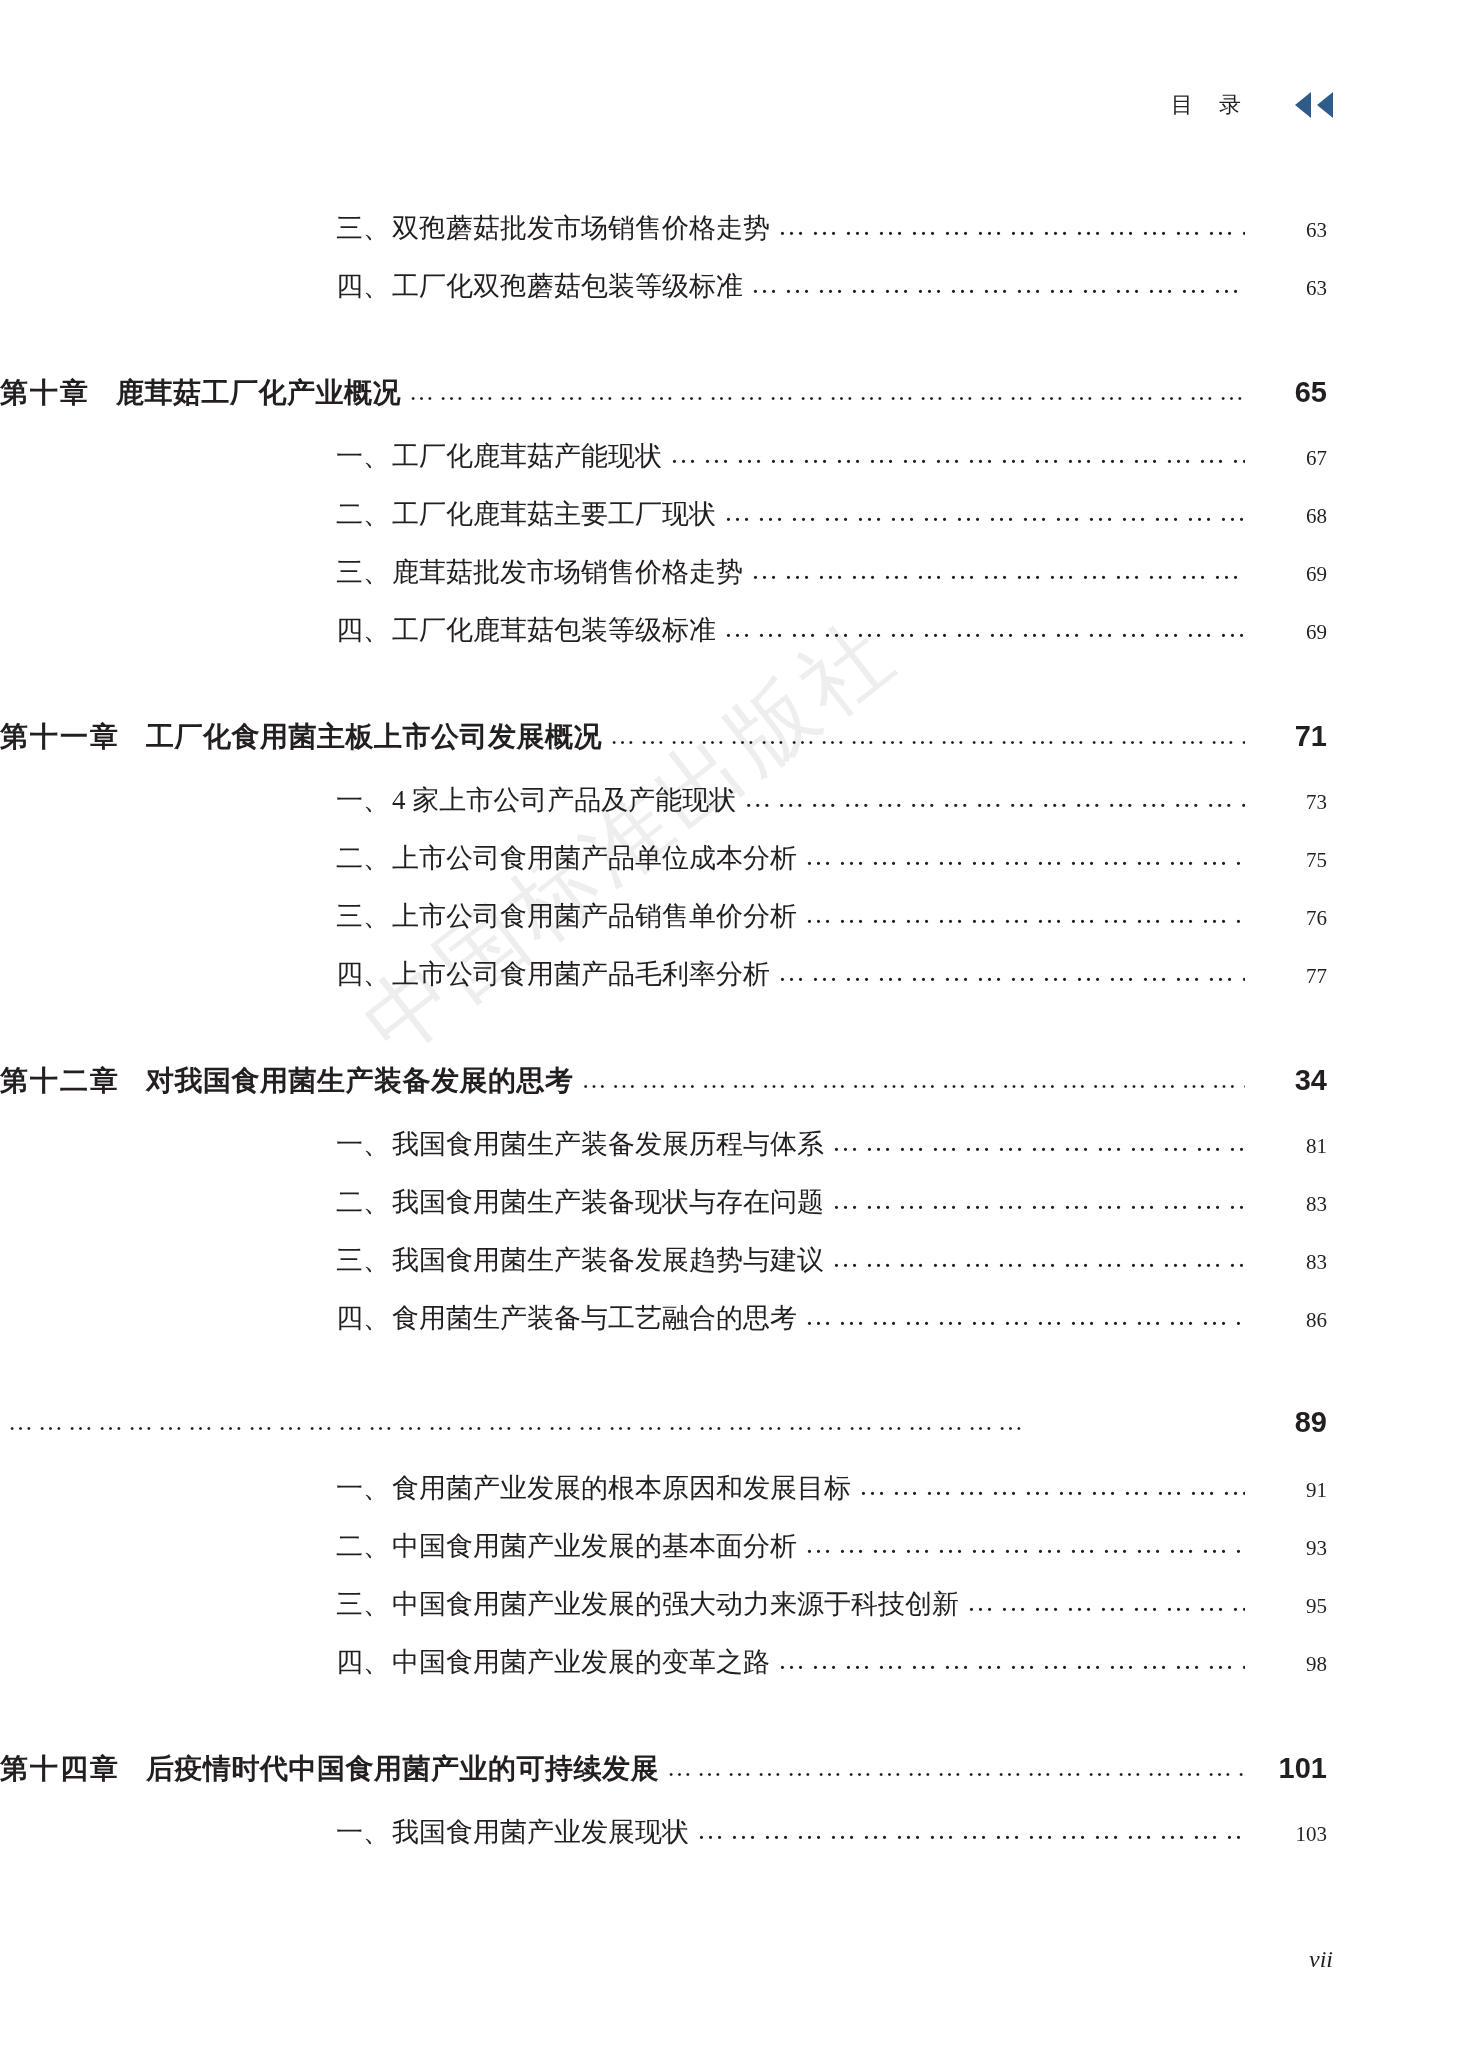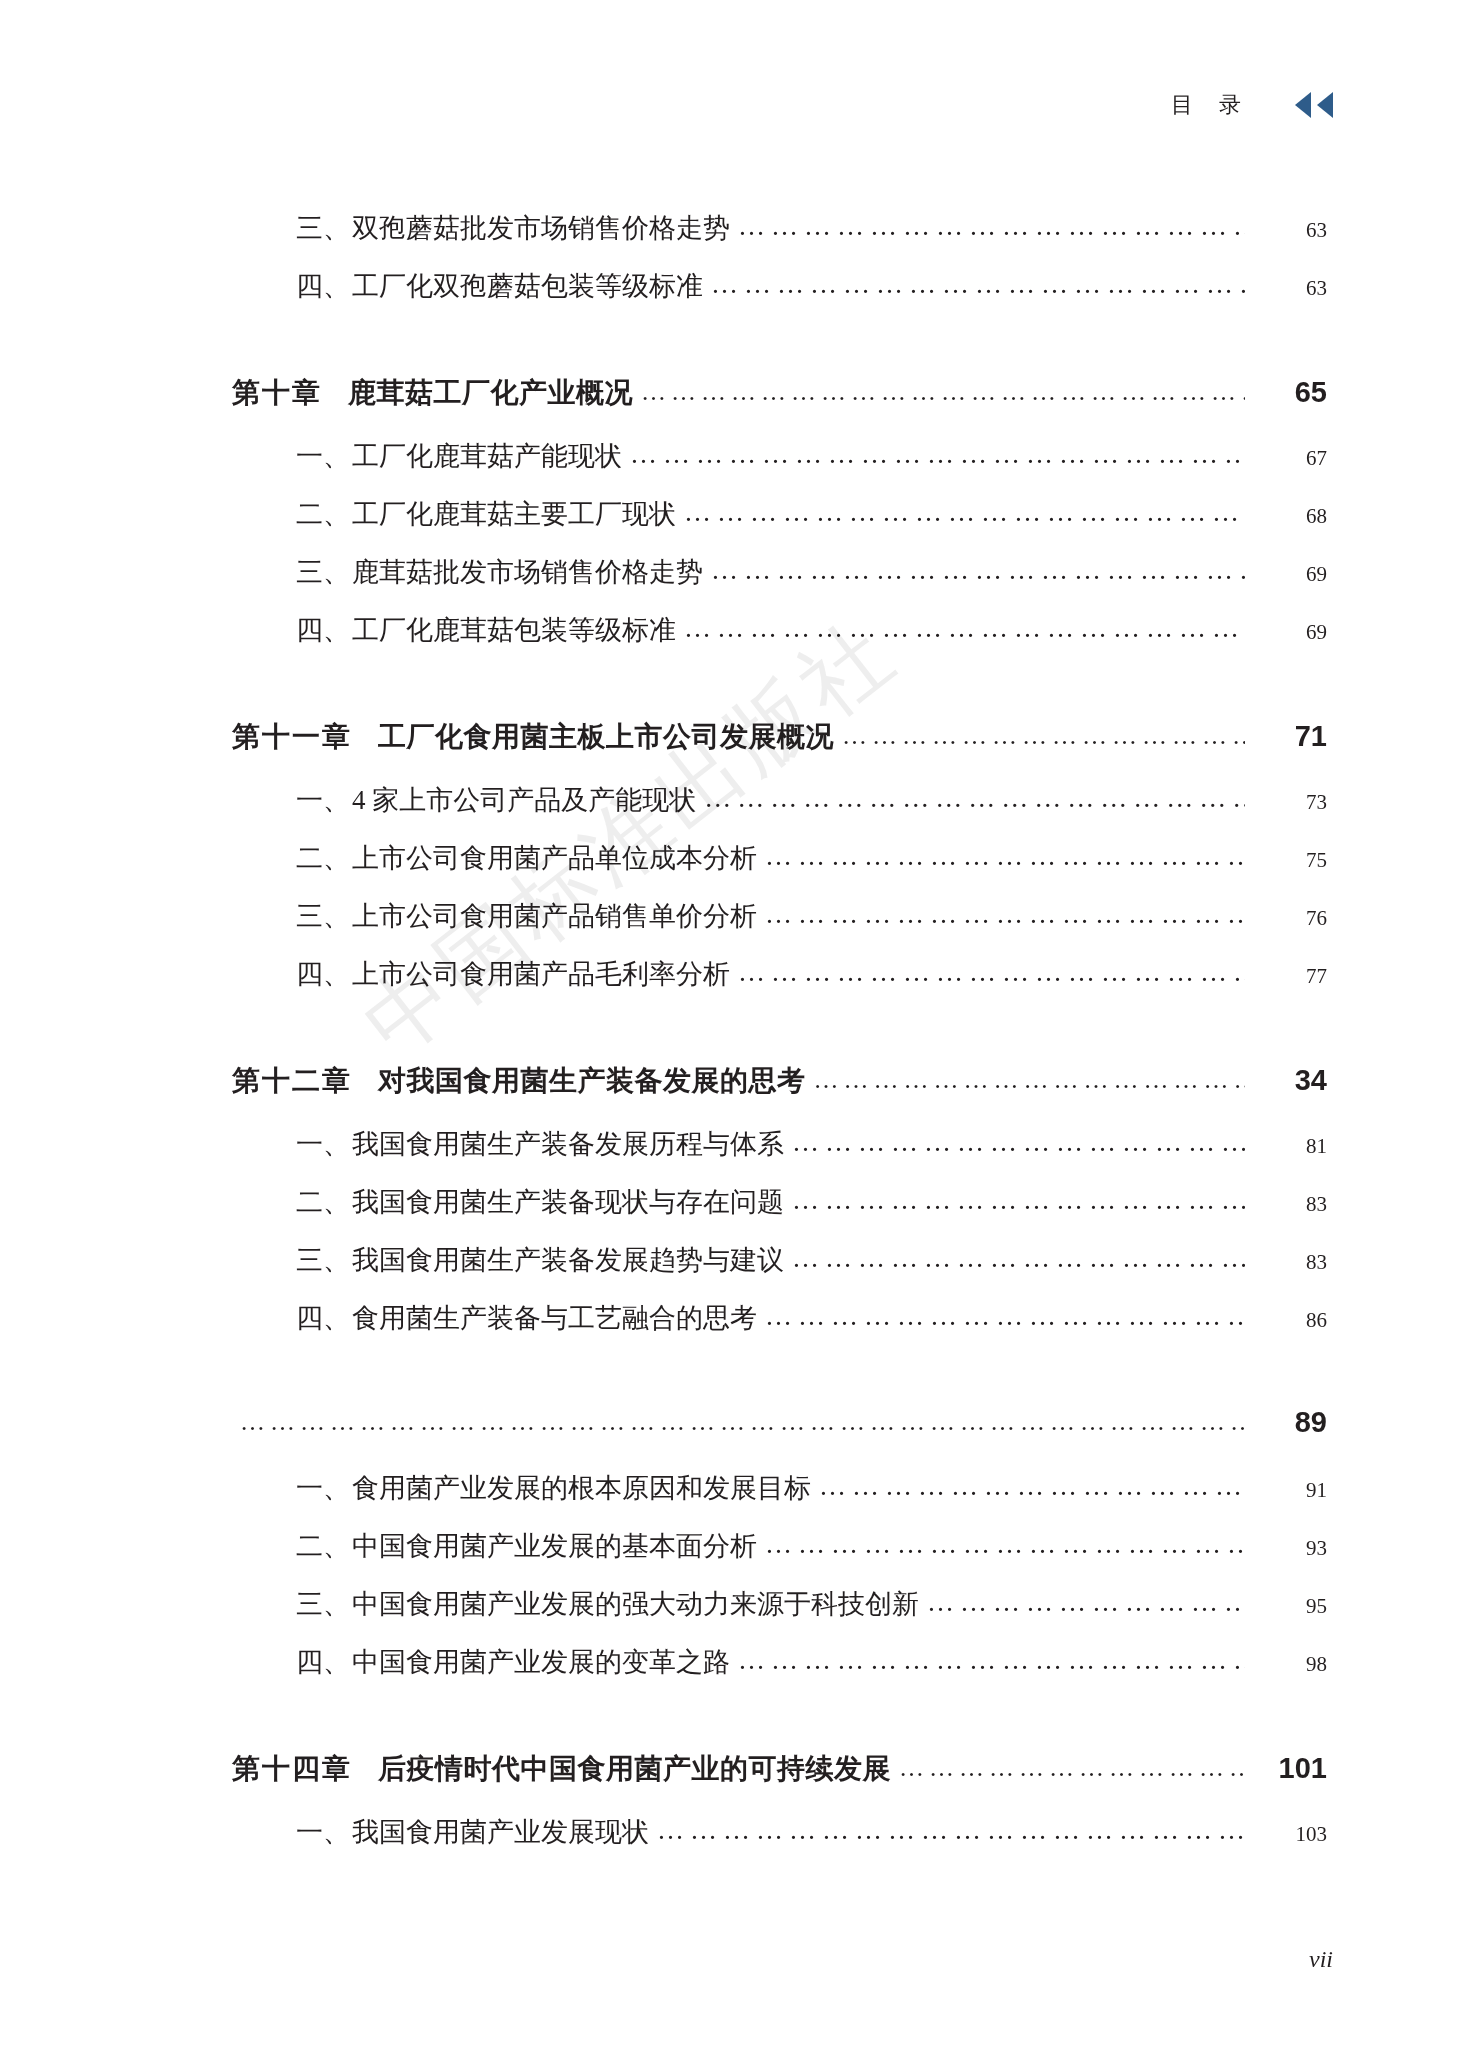--- a/index.html
+++ b/index.html
@@ -100,21 +100,20 @@
   .row .page-no {
     width: 74px;
     text-align: right;
     font-size: 27px;
     color: #231f20;
     font-family: "Liberation Serif", "DejaVu Serif", serif;
   }
 
   
   .row.chapter {
-    padding-left: 232px;
     padding-right: 130px;
     height: 64px;
   }
   .row.chapter .label {
     font-family: "Liberation Sans", "DejaVu Sans", sans-serif;
     font-weight: bold;
     font-size: 28px;
     letter-spacing: 0.5px;
   }
   .row.chapter .label .ch-num { margin-right: 26px; letter-spacing: 2px; }
@@ -122,20 +121,21 @@
     font-family: "Liberation Sans", "DejaVu Sans", sans-serif;
     font-weight: bold;
     font-size: 29px;
   }
   .row.chapter .dots { letter-spacing: 5px; font-size: 25px; }
 
   
   .row.section {
     padding-left: 296px;
     padding-right: 130px;
+    margin-left: 40px;
   }
   .row.section .label {
     font-family: "Liberation Serif", "DejaVu Serif", serif;
     font-size: 27px;
   }
   .row.section .label .sec-num { margin-right: 2px; }
   .row.section .page-no { font-size: 21px; }
 
   
   .footer {

